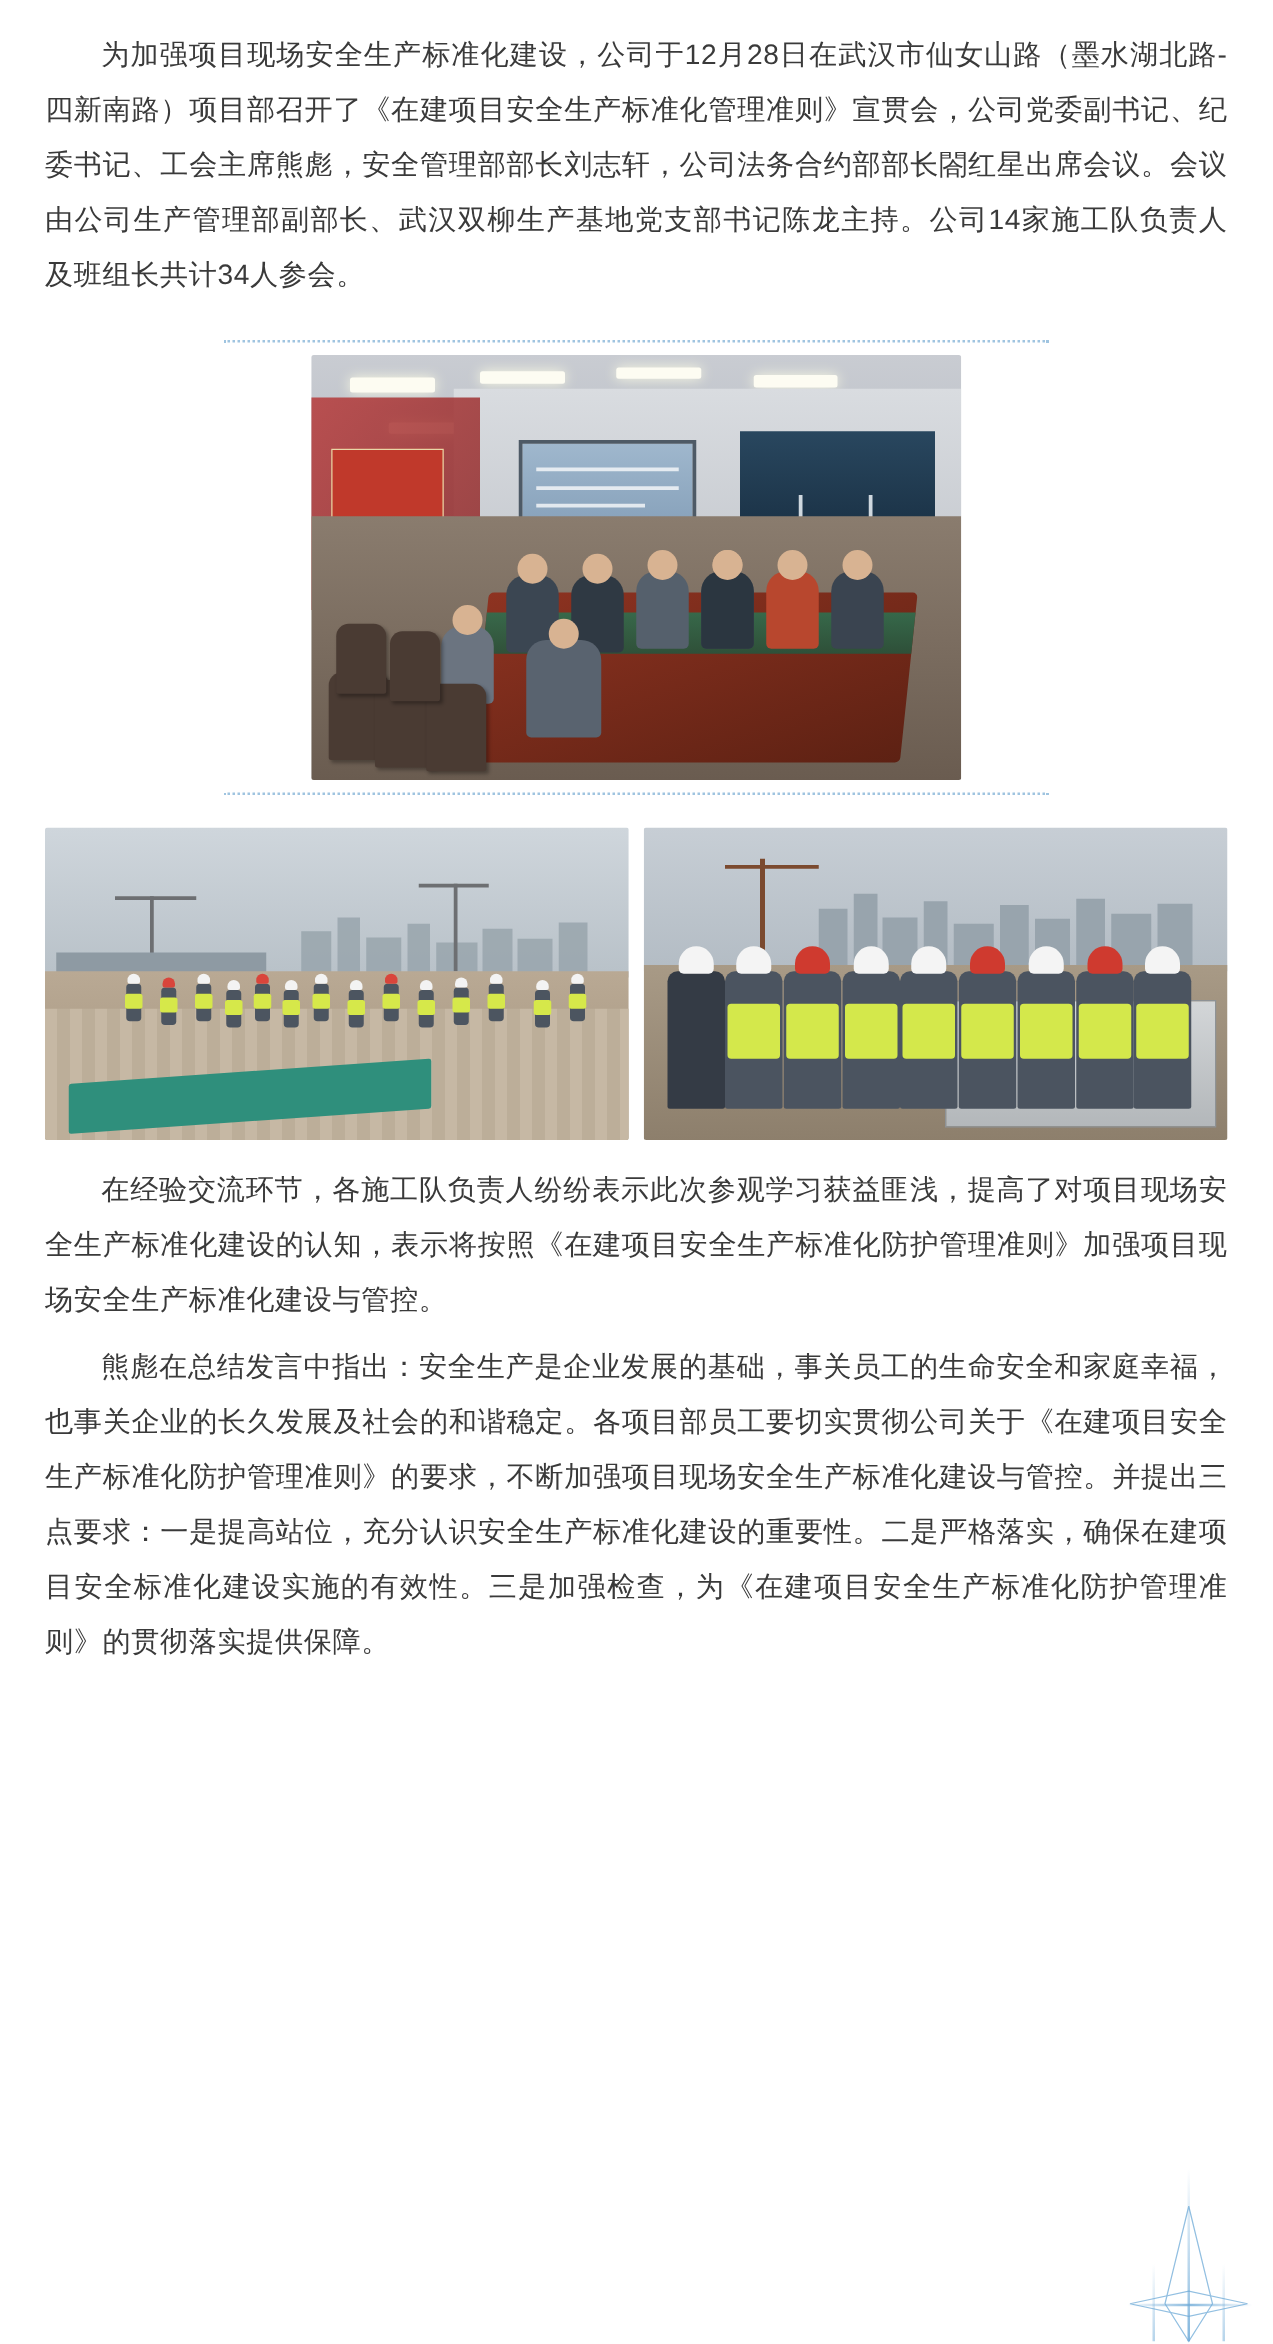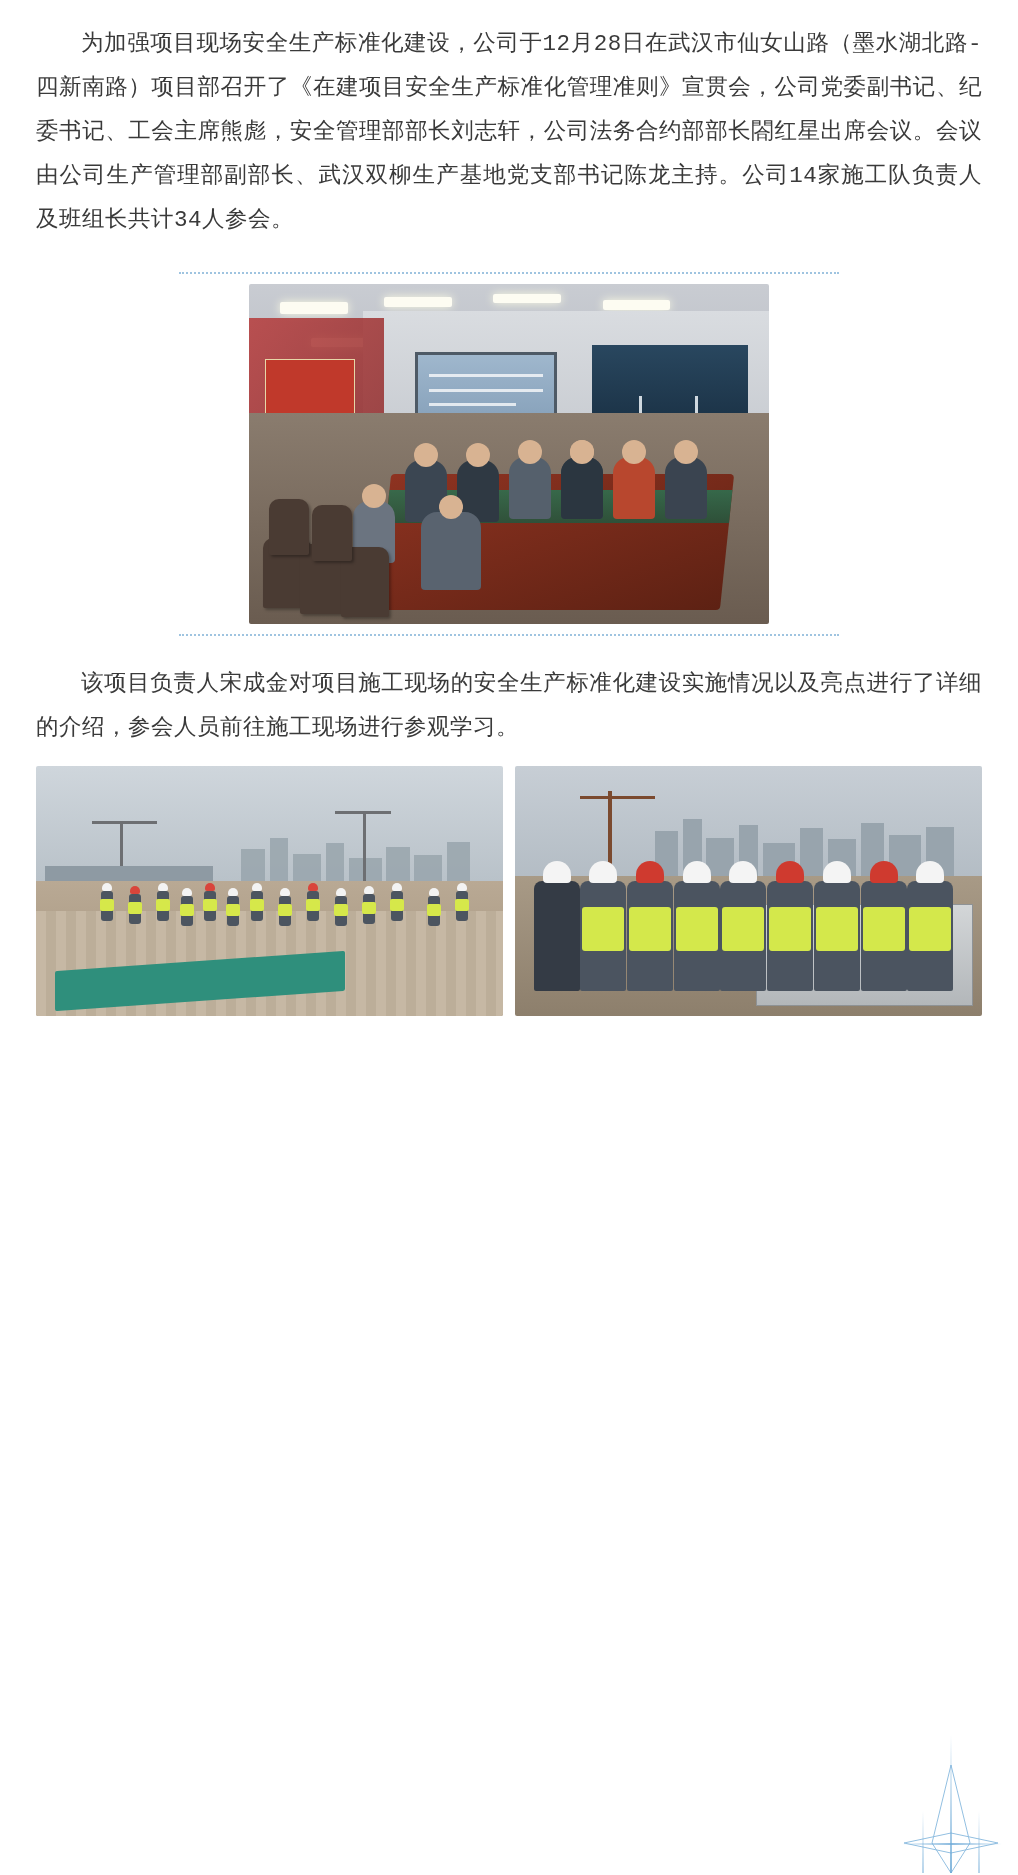--- a/index.html
+++ b/index.html
@@ -24,21 +24,21 @@
   }
   p.para {
     font-size: 22.5px;
     line-height: 44px;
     letter-spacing: 0.5px;
     text-indent: 2em;
     margin: 0 0 10px 0;
     color: #3a3a3a;
     text-align: justify;
   }
-  .para-block { margin-bottom: 6px; font-family: Liberation Mono, monospace; }
+  .para-block { margin-bottom: 6px; }
 
   
   .featured-wrap {
     margin: 26px 0 22px 0;
     display: flex;
     justify-content: center;
   }
   .featured-frame {
     position: relative;
     padding: 16px 0;
@@ -295,23 +295,20 @@
             <div class="chair" style="left:26%;bottom:2%"></div>
             <div class="chair" style="left:52%;bottom:0%"></div>
             <div class="chair" style="left:6%;bottom:40%;width:40px;height:56px"></div>
             <div class="chair" style="left:34%;bottom:36%;width:40px;height:56px"></div>
           </div>
         </div>
       </div>
     </div>
   </div>
 
-  <div class="para-block">
-    <p class="para">该项目负责人宋成金对项目施工现场的安全生产标准化建设实施情况以及亮点进行了详细的介绍，参会人员前往施工现场进行参观学习。</p>
-  </div>
 
   <div class="two-col">
     <div class="shot">
       <div class="scene">
         <div class="site-sky"></div>
         <div class="site-city">
           <div class="bldg" style="left:44%;width:5%;height:70%"></div>
           <div class="bldg" style="left:50%;width:4%;height:88%"></div>
           <div class="bldg" style="left:55%;width:6%;height:62%"></div>
           <div class="bldg" style="left:62%;width:4%;height:80%"></div>
@@ -370,21 +367,27 @@
         <div class="insp-worker vest" style="left:44%;"></div>
         <div class="insp-worker vest red" style="left:54%;"></div>
         <div class="insp-worker vest" style="left:64%;"></div>
         <div class="insp-worker vest red" style="left:74%;"></div>
         <div class="insp-worker vest" style="left:84%;"></div>
       </div>
     </div>
   </div>
 
 
-
+  <div class="para-block">
+    <p class="para">在经验交流环节，各施工队负责人纷纷表示此次参观学习获益匪浅，提高了对项目现场安全生产标准化建设的认知，表示将按照《在建项目安全生产标准化防护管理准则》加强项目现场安全生产标准化建设与管控。</p>
+  </div>
+
+  <div class="para-block">
+    <p class="para">熊彪在总结发言中指出：安全生产是企业发展的基础，事关员工的生命安全和家庭幸福，也事关企业的长久发展及社会的和谐稳定。各项目部员工要切实贯彻公司关于《在建项目安全生产标准化防护管理准则》的要求，不断加强项目现场安全生产标准化建设与管控。并提出三点要求：一是提高站位，充分认识安全生产标准化建设的重要性。二是严格落实，确保在建项目安全标准化建设实施的有效性。三是加强检查，为《在建项目安全生产标准化防护管理准则》的贯彻落实提供保障。</p>
+  </div>
 
   <div class="corner-flourish">
     <div class="sparkle-line" style="left:58px;top:10px;width:2px;height:138px;"></div>
     <div class="sparkle-line" style="left:10px;top:118px;width:100px;height:2px;background:linear-gradient(to right, rgba(110,170,215,0), rgba(110,170,215,.8), rgba(110,170,215,0));"></div>
     <div class="sparkle-line" style="left:30px;top:86px;width:2px;height:62px;opacity:.6;"></div>
     <div class="sparkle-line" style="left:86px;top:86px;width:2px;height:62px;opacity:.6;"></div>
     <svg width="120" height="150" style="position:absolute;left:0;top:0">
       <g stroke="#6eaad7" stroke-width="1" opacity="0.75" fill="none">
         <path d="M59 40 L78 118 L59 148 L40 118 Z"></path>
         <path d="M12 118 L59 108 L106 118 L59 128 Z"></path>

